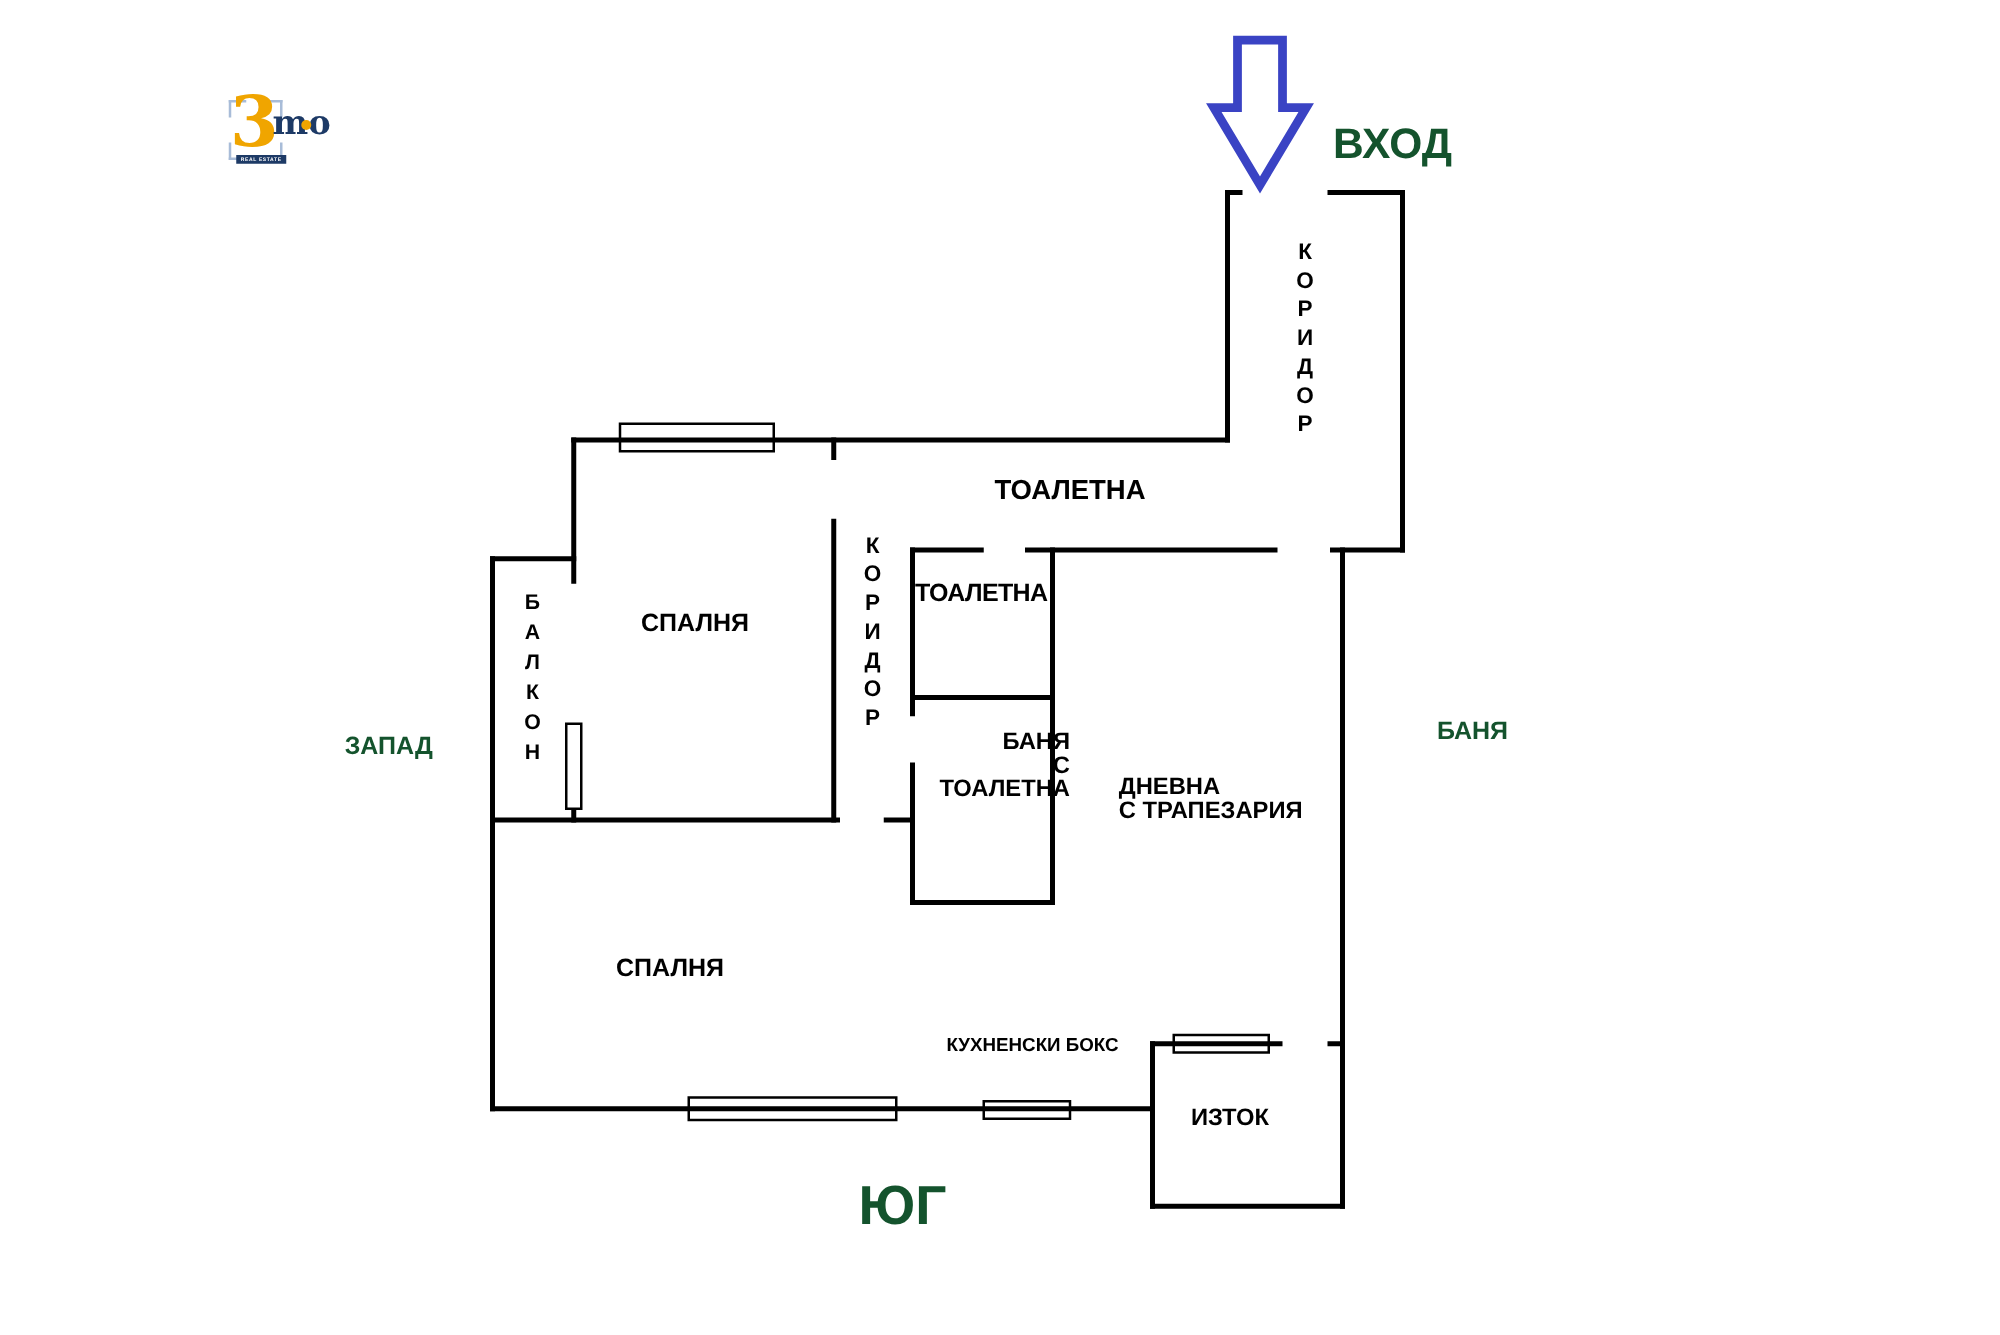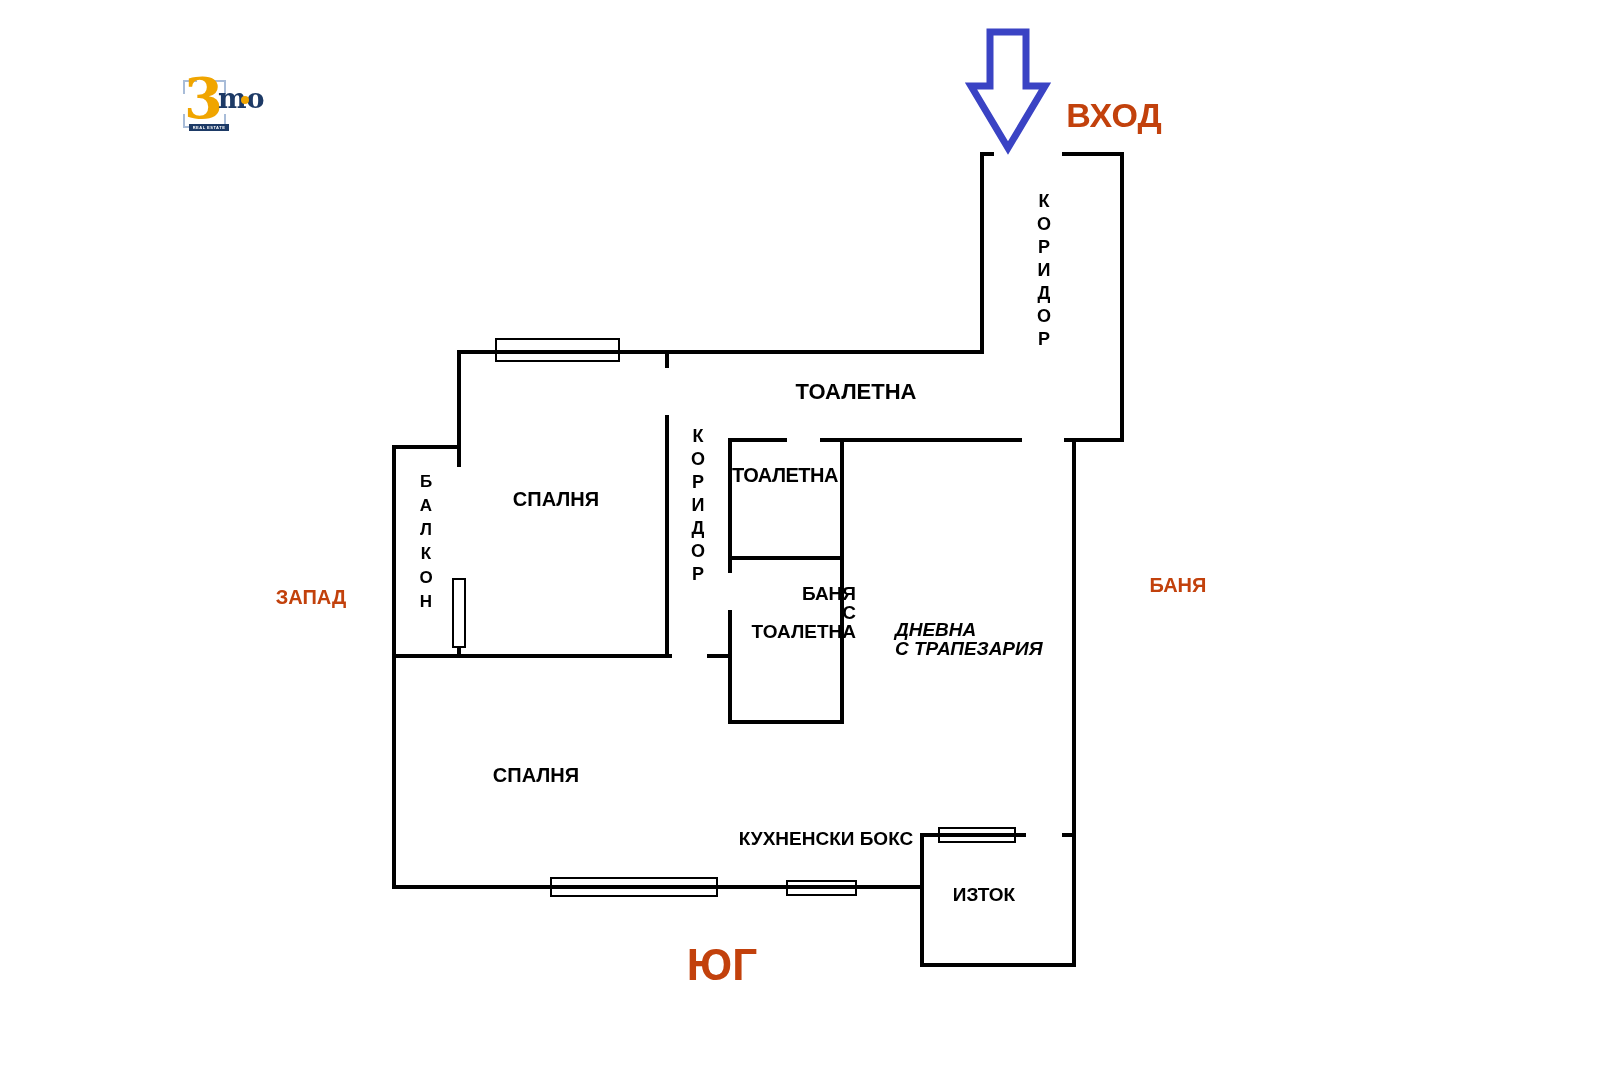--- a/index.html
+++ b/index.html
@@ -5,21 +5,21 @@
   html,body{margin:0;padding:0;background:#fff;}
   #canvas{
     position:relative;width:1600px;height:1068px;background:#ffffff;overflow:hidden;
     font-family:"Liberation Sans", sans-serif;
   }
   .wall{position:absolute;background:#000;}
   .win{position:absolute;border:2px solid #000;background:transparent;}
   .lbl{position:absolute;font-weight:bold;color:#000;}
   .ctr{text-align:center;}
   .vtext{white-space:pre;text-align:center;}
-  .blue{color:#c2410c;}
+  .blue{color:#14532d;}
   .room{font-size:20px;}
   .room-sm{font-size:19px;line-height:19px;}
   .stack{font-size:18px;line-height:23px;}
   .dir{font-size:20px;}
   .watermark{color:#c9898e;font-size:34px;letter-spacing:-1px;}
   .corner{position:absolute;width:12px;height:12px;}
   .c-tl{border-top:2px solid #a8bcd8;border-left:2px solid #a8bcd8;}
   .c-tr{border-top:2px solid #a8bcd8;border-right:2px solid #a8bcd8;}
   .c-bl{border-bottom:2px solid #a8bcd8;border-left:2px solid #a8bcd8;}
   .c-br{border-bottom:2px solid #a8bcd8;border-right:2px solid #a8bcd8;}
@@ -102,26 +102,26 @@
 О
 Р
 И
 Д
 О
 Р</div>
   <div class="lbl room ctr" style="left:725px;top:464px;width:120px;letter-spacing:-0.5px;">ТОАЛЕТНА</div>
   <div class="lbl room-sm vtext" style="left:716px;top:584px;width:140px;text-align:right;">БАНЯ
 С
 ТОАЛЕТНА</div>
-  <div class="lbl room-sm" style="left:895px;top:620px;white-space:pre;font-style:italic;">ДНЕВНА
+  <div class="lbl room-sm" style="left:895px;top:620px;white-space:pre;">ДНЕВНА
 С ТРАПЕЗАРИЯ</div>
   <div class="lbl room ctr" style="left:486px;top:488px;width:140px;">СПАЛНЯ</div>
   <div class="lbl room ctr" style="left:466px;top:764px;width:140px;">СПАЛНЯ</div>
   <div class="lbl vtext" style="left:412px;top:470px;width:28px;font-size:17px;line-height:24px;font-weight:bold;">Б
 А
 Л
 К
 О
 Н</div>
-  <div class="lbl ctr" style="left:726px;top:828px;width:200px;font-size:19px;">КУХНЕНСКИ БОКС</div>
+  <div class="lbl ctr" style="left:726px;top:828px;width:200px;font-size:15px;">КУХНЕНСКИ БОКС</div>
   <div class="lbl ctr" style="left:924px;top:884px;width:120px;font-size:19px;">ИЗТОК</div>
 
 </div>
 
 </body></html>

